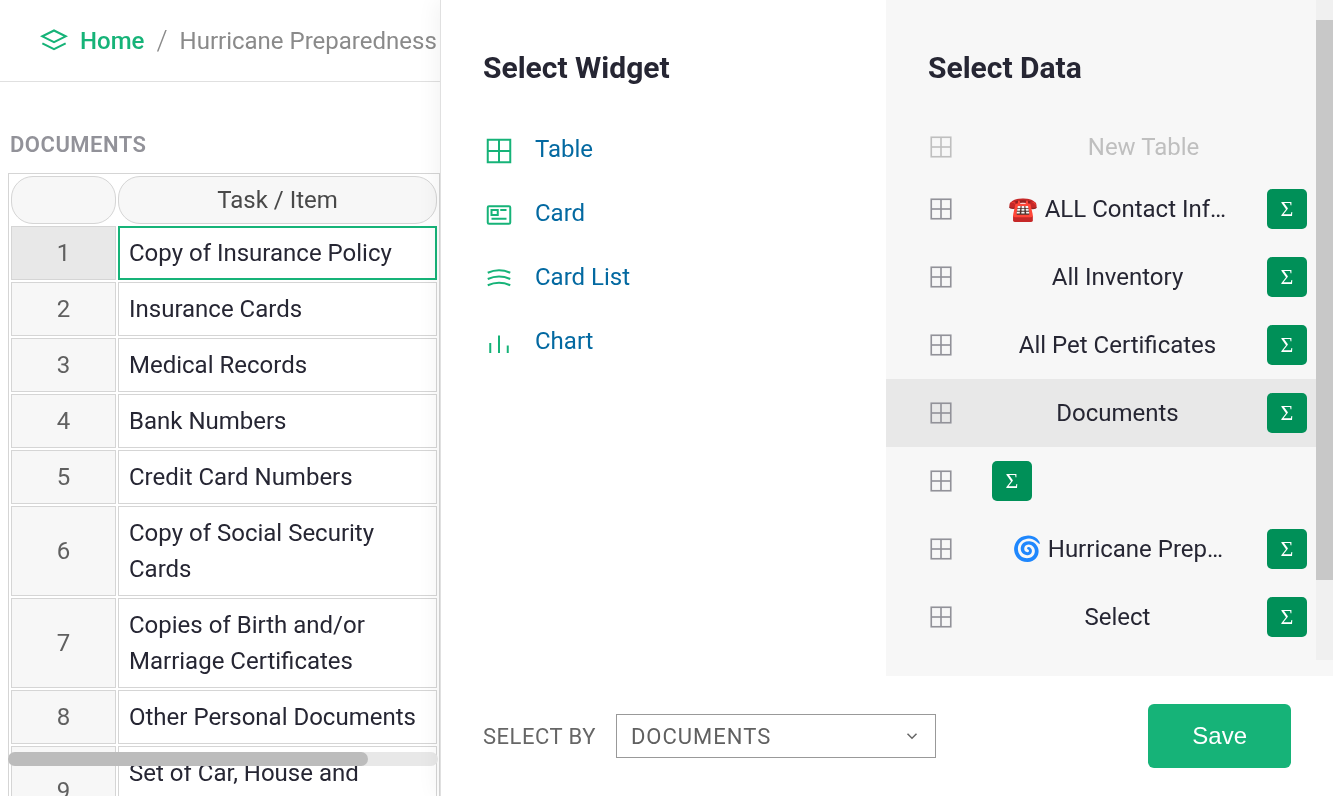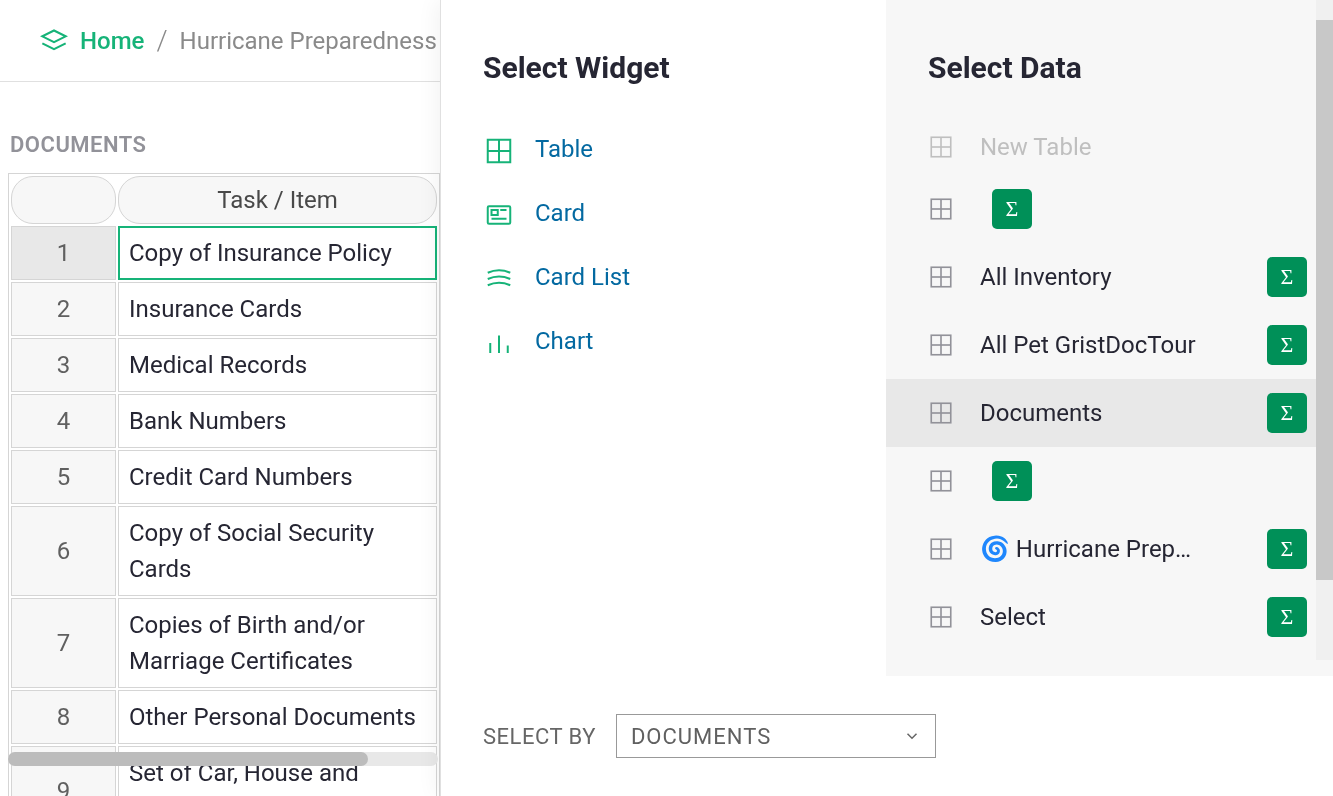--- a/index.html
+++ b/index.html
@@ -140,20 +140,21 @@
   .wrow.selected { background: #e8e8e8; }
 
   .dlist { margin-top: 4px; padding-right: 14px;}
   .drow {
     display: flex;
     align-items: center;
     padding: 14px 12px 14px 42px;
     font-size: 24px;
     color: #262633;
     cursor: pointer;
+    text-align: center;
   }
   .drow .dicon { width: 26px; height: 26px; margin-right: 26px; flex-shrink:0;}
   .drow .dlabel { flex: 1; white-space: nowrap; overflow: hidden; text-overflow: ellipsis; }
   .drow.disabled { color: #bfbfbf; }
   .drow.selected { background: #e8e8e8; }
 
   .sigma {
     width: 40px;
     height: 40px;
     background: #009058;
@@ -365,38 +366,39 @@
                 <line x1="12" y1="3" x2="12" y2="21"></line>
               </svg></span>
             <span class="dlabel">New Table</span>
           </div>
           <div class="drow">
             <span class="dicon"><svg width="26" height="26" viewBox="0 0 24 24" fill="none" stroke="#929299" stroke-width="1.5">
                 <rect x="3" y="3" width="18" height="18"></rect>
                 <line x1="3" y1="12" x2="21" y2="12"></line>
                 <line x1="12" y1="3" x2="12" y2="21"></line>
               </svg></span>
+            <span class="dlabel">☎️ ALL Contact Inf…</span>
             <span class="sigma">Σ</span>
           </div>
           <div class="drow">
             <span class="dicon"><svg width="26" height="26" viewBox="0 0 24 24" fill="none" stroke="#929299" stroke-width="1.5">
                 <rect x="3" y="3" width="18" height="18"></rect>
                 <line x1="3" y1="12" x2="21" y2="12"></line>
                 <line x1="12" y1="3" x2="12" y2="21"></line>
               </svg></span>
             <span class="dlabel">All Inventory</span>
             <span class="sigma">Σ</span>
           </div>
           <div class="drow">
             <span class="dicon"><svg width="26" height="26" viewBox="0 0 24 24" fill="none" stroke="#929299" stroke-width="1.5">
                 <rect x="3" y="3" width="18" height="18"></rect>
                 <line x1="3" y1="12" x2="21" y2="12"></line>
                 <line x1="12" y1="3" x2="12" y2="21"></line>
               </svg></span>
-            <span class="dlabel">All Pet GristDocTour</span>
+            <span class="dlabel">All Pet Certificates</span>
             <span class="sigma">Σ</span>
           </div>
           <div class="drow selected">
             <span class="dicon"><svg width="26" height="26" viewBox="0 0 24 24" fill="none" stroke="#929299" stroke-width="1.5">
                 <rect x="3" y="3" width="18" height="18"></rect>
                 <line x1="3" y1="12" x2="21" y2="12"></line>
                 <line x1="12" y1="3" x2="12" y2="21"></line>
               </svg></span>
             <span class="dlabel">Documents</span>
             <span class="sigma">Σ</span>
@@ -431,17 +433,18 @@
     </div>
   </div>
   <div class="dialog-footer">
     <span class="selectby-label">SELECT BY</span>
     <div class="selectby-dropdown">
       <span>DOCUMENTS</span>
       <svg width="18" height="18" viewBox="0 0 24 24" fill="none" stroke="#666" stroke-width="2">
         <polyline points="6 9 12 15 18 9"></polyline>
       </svg>
     </div>
+    <button class="save-btn">Save</button>
   </div>
   <div class="vscroll">
     <div class="thumb"></div>
   </div>
 </div>
 
 </body></html>

